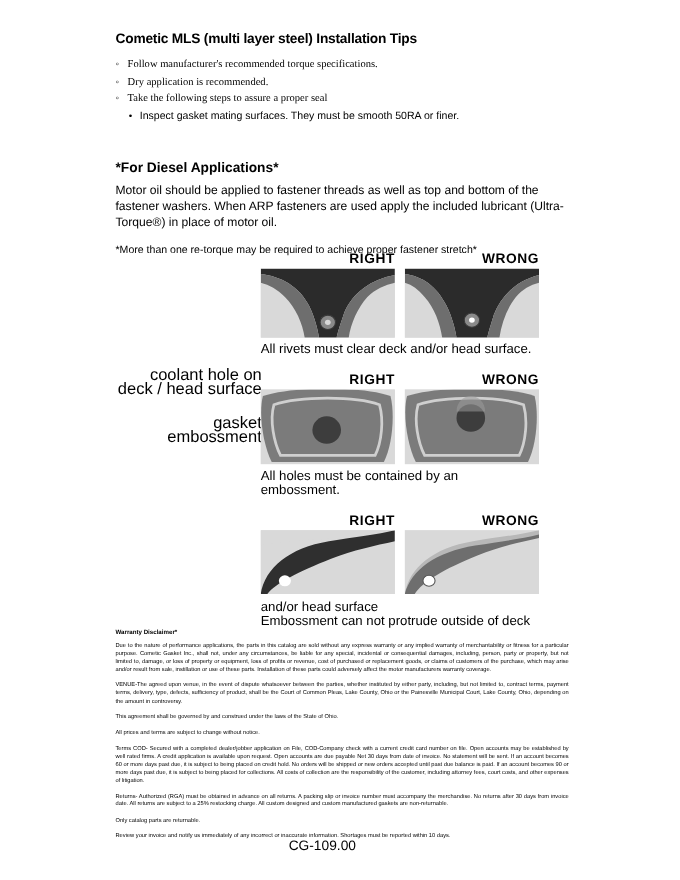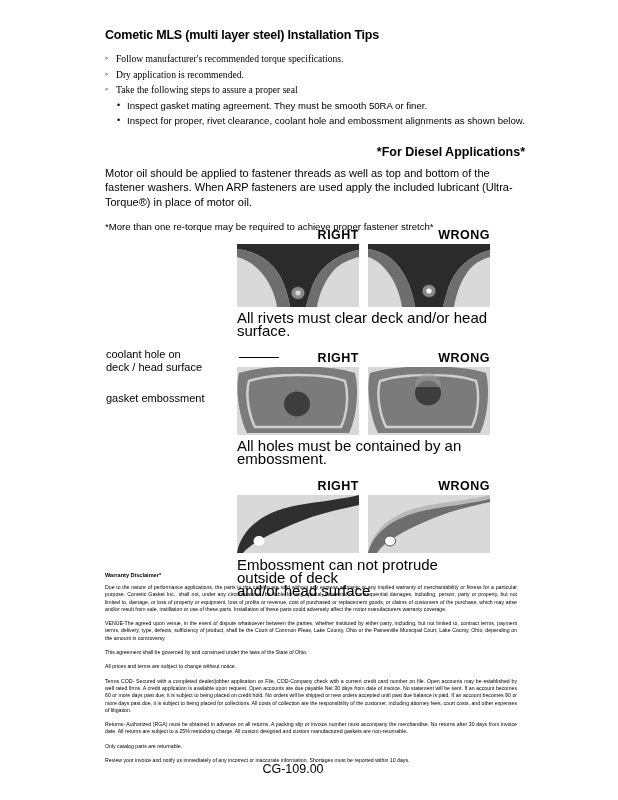--- a/index.html
+++ b/index.html
@@ -67,22 +67,21 @@
   ul.sub > li::before {
     content: "\2022";
     position: absolute;
     left: 0;
     top: 0;
     font-size: 9px;
   }
   h2.subtitle {
     font-size: 12.5px;
     font-weight: bold;
-    margin: 16px 0 7px 0;
-    text-align: right;
+    margin: 32px 0 7px 0;
   }
   p.para {
     font-size: 11px;
     line-height: 14.5px;
     margin: 0 0 11px 0;
   }
   p.note {
     font-size: 9.6px;
     line-height: 14px;
     margin: 0;
@@ -118,35 +117,36 @@
     position: relative;
     overflow: hidden;
   }
   .panel.tall {
     height: 68px;
   }
   .panel.short {
     height: 58px;
   }
   .caption {
-    font-size: 15px;
+    font-size: 12px;
     margin: 4px 0 14px 0;
     line-height: 13px;
   }
   .caption.last {
     margin-top: 5px;
   }
 
   
   .callouts {
     position: absolute;
     left: 106px;
-    top: 348px;
+    top: 334px;
     width: 132px;
-    font-size: 11px;
+    text-align: right;
+    font-size: 15px;
     line-height: 13px;
   }
   .callouts .c2 {
     margin-top: 18px;
   }
   .leader {
     position: absolute;
     background: #000;
     height: 1px;
   }
@@ -185,22 +185,21 @@
 
   <div class="content">
     <h1 class="title">Cometic MLS (multi layer steel) Installation Tips</h1>
 
     <ul class="tips">
       <li>Follow manufacturer's recommended torque specifications.</li>
       <li>Dry application is recommended.</li>
       <li>Take the following steps to assure a proper seal</li>
     </ul>
     <ul class="sub">
-      <li>Inspect gasket mating agreement.  They must be smooth 50RA or finer.</li>
-      <li>Inspect for proper, rivet clearance, coolant hole and embossment alignments as shown below.</li>
+      <li>Inspect gasket mating surfaces.  They must be smooth 50RA or finer.</li>
     </ul>
 
     <h2 class="subtitle">*For Diesel Applications*</h2>
     <p class="para">Motor oil should be applied to fastener threads as well as top and bottom of the fastener washers. When ARP fasteners are used apply the included lubricant (Ultra-Torque®) in place of motor oil.</p>
     <p class="note">*More than one re-torque may be required to achieve proper fastener stretch*</p>
   </div>
 
   <div class="callouts">
     <div class="c1">
       <div>coolant hole on</div>
@@ -283,22 +282,22 @@
       <div class="panel short">
         <svg width="122" height="58" viewBox="0 0 122 58">
           <rect x="0" y="0" width="122" height="58" fill="#d9d9d9"></rect>
           <path d="M0,58 C4,34 26,16 62,10 C86,6 106,4 122,0 L122,6 C104,10 84,14 64,22 C34,34 14,46 7,58 Z" fill="#b8b8b8"></path>
           <path d="M0,58 C6,36 28,20 64,14 C88,10 106,8 122,4 L122,7 C104,11 86,15 66,23 C36,35 16,47 9,58 Z" fill="#6e6e6e"></path>
           <ellipse cx="22" cy="46" rx="5.5" ry="5" fill="#ffffff" stroke="#555" stroke-width="1"></ellipse>
         </svg>
       </div>
     </div>
     <div class="caption last">
+      <div>and/or head surface</div>
       <div>Embossment can not protrude outside of deck</div>
-      <div>and/or head surface</div>
     </div>
   </div>
 
   <div class="warranty">
     <h3>Warranty Disclaimer*</h3>
     <p>Due to the nature of performance applications, the parts in this catalog are sold without any express warranty or any implied warranty of merchantability or fitness for a particular purpose.  Cometic Gasket Inc., shall not, under any circumstances, be liable for any special, incidental or consequential damages, including, person, party or property, but not limited to, damage, or loss of property or equipment, loss of profits or revenue, cost of purchased or replacement goods, or claims of customers of the purchase, which may arise and/or result from sale, instillation or use of these parts.  Installation of these parts could adversely affect the motor manufacturers warranty coverage.</p>
     <p>VENUE-The agreed upon venue, in the event of dispute whatsoever between the parties, whether instituted by either party, including, but not limited to, contract terms, payment terms, delivery, type, defects, sufficiency of product, shall be the Court of Common Pleas, Lake County, Ohio or the Painesville Municipal Court, Lake County, Ohio, depending on the amount in controversy.</p>
     <p>This agreement shall be governed by and construed under the laws of the State of Ohio.</p>
     <p>All prices and terms are subject to change without notice.</p>
     <p>Terms COD- Secured with a completed dealer/jobber application on File, COD-Company check with a current credit card number on file.  Open accounts may be established by well rated firms.  A credit application is available upon request.  Open accounts are due payable Net 30 days from date of invoice.  No statement will be sent.  If an account becomes 60 or more days past due, it is subject to being placed on credit hold.  No orders will be shipped or new orders accepted until past due balance is paid.  If an account becomes 90 or more days past due, it is subject to being placed for collections.  All costs of collection are the responsibility of the customer, including attorney fees, court costs, and other expenses of litigation.</p>

